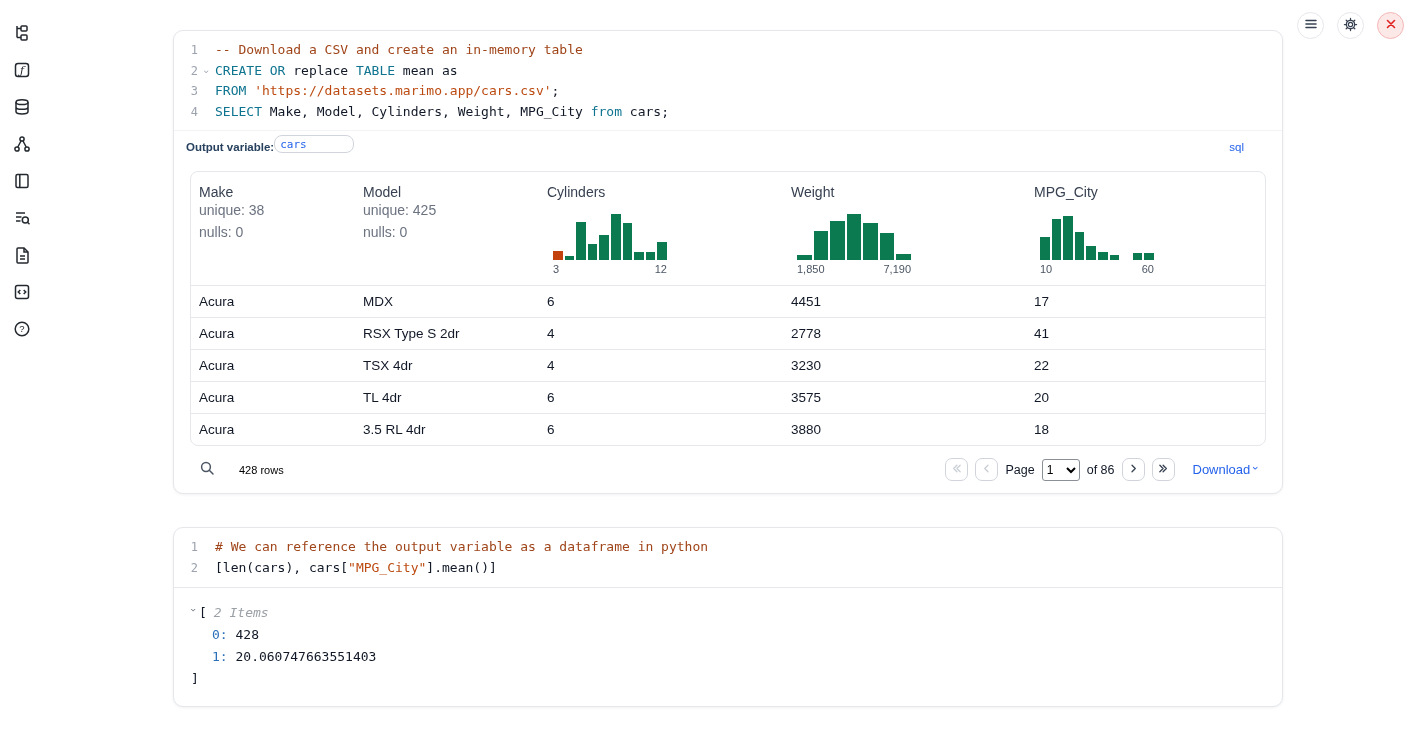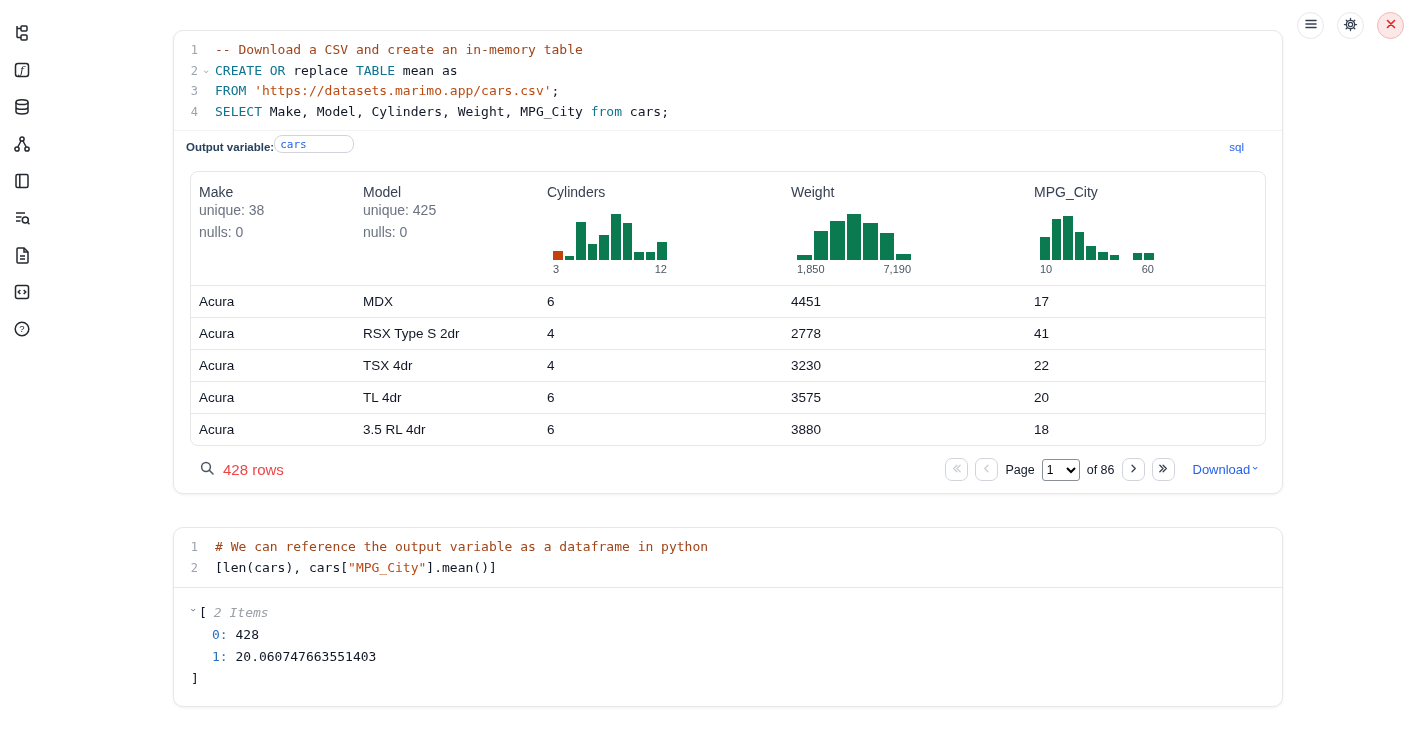--- a/index.html
+++ b/index.html
@@ -53,21 +53,21 @@
   .col-name{font-size:14px;color:#374151}
   .col-stats{font-size:14px;color:var(--muted);line-height:1.55}
   .hist{width:114px;margin:12px 0 0 6px}
   .hist-bars{display:flex;align-items:flex-end;gap:2px;height:48px}
   .hist-bar{flex:1;background:var(--hist_green)}
   .hist-bar.orange{background:var(--hist_orange)}
   .hist-axis{display:flex;justify-content:space-between;font-size:11px;color:#4b5563;margin-top:3px}
   tbody td{border-top:1px solid var(--border);padding:8px 10px 8px 8px;font-size:13.5px;color:var(--txt)}
   
   .table-footer{display:flex;align-items:center;padding:6px 24px 12px 25px}
-  .row-count{font-size:15px;color:#ef4444;margin-left:8px}
+  .row-count{font-size:11px;color:#000000;margin-left:24px}
   .pager{margin-left:auto;display:flex;align-items:center;gap:7px}
   .pg-btn{width:23px;height:23px;border:1px solid #d1d5db;border-radius:7px;background:#fff;
     display:flex;align-items:center;justify-content:center;color:#374151;padding:0}
   .pg-btn.disabled{color:#c9ced4}
   .pg-text{font-size:12.5px;color:var(--txt)}
   .page-select{height:22px;width:38px;font-size:12px;border:1px solid #8a8f98;border-radius:3px;background:#fff}
   .download{margin-left:18px;background:none;border:none;color:var(--link);font-size:13px;
     display:flex;align-items:flex-start;gap:4px;padding:0;font-family:inherit}
   .download .rot{font-size:11px}
   

